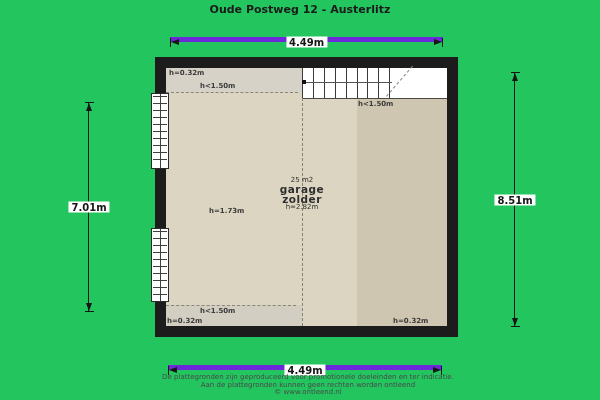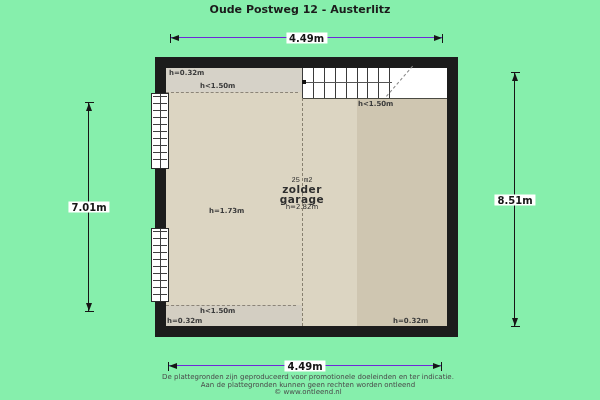--- a/index.html
+++ b/index.html
@@ -1,17 +1,17 @@
 <!DOCTYPE html>
 <html><head>
 <meta charset="utf-8">
 <style>
   html,body { margin:0; padding:0; background:#fff; }
   .canvas {
-    position:relative; width:600px; height:400px; background:#86efac;
+    position:relative; width:600px; height:400px; background:#22c55e;
     font-family:"DejaVu Sans","Liberation Sans",sans-serif; color:#1a1a1a;
     overflow:hidden;
   }
   .abs { position:absolute; }
 
   
   .title { left:0; top:3px; width:600px; text-align:center;
            font-size:11px; font-weight:bold; line-height:13px; color:#1b1b1b; }
 
   
@@ -43,28 +43,28 @@
     background:repeating-linear-gradient(to bottom,#3f3f3f 0 1px,transparent 1px 7px); }
   .window .mullion { position:absolute; left:50%; top:0; bottom:0; width:1px; background:#3f3f3f; }
   .window-1 { top:93px;  height:74px; }
   .window-2 { top:228px; height:72px; }
 
   
   .plabel { font-size:7px; line-height:8px; color:#3b3b3b; white-space:nowrap;font-weight:bold; }
 
   
   .room-label { left:252px; top:176px; width:100px; text-align:center; color:#2e2e2e; }
-  .room-area  { font-size:7px; line-height:8px;font-family:Liberation Mono, monospace; }
+  .room-area  { font-size:7px; line-height:8px; }
   .room-name  { font-size:10.5px; font-weight:bold; line-height:10px; letter-spacing:0.5px; }
   .room-h     { font-size:7px; line-height:8px; margin-top:-1px; }
 
   
   .dim-label { position:absolute; background:#ffffff; padding:0 3px;
                font-size:10px; font-weight:bold; color:#161616; white-space:nowrap; }
-  .dim-h { height:0; border-top:1px solid #6d28d9; }
+  .dim-h { height:0; border-top:5px solid #6d28d9; }
   .dim-h .tick { position:absolute; top:-4px; width:1px; height:9px; background:#161616; }
   .dim-h .tick.l { left:0; } .dim-h .tick.r { right:0; }
   .dim-h .arr { position:absolute; top:-3px; width:0; height:0;
                 border-top:3px solid transparent; border-bottom:3px solid transparent; }
   .dim-h .arr.l { left:1px;  border-right:8px solid #161616; }
   .dim-h .arr.r { right:1px; border-left:8px solid #161616; }
   .dim-h .dim-label { left:50%; top:0; transform:translate(-50%,-50%); }
 
   .dim-v { width:0; border-left:1px solid #161616; }
   .dim-v .tick { position:absolute; left:-4px; width:9px; height:1px; background:#161616; }
@@ -125,22 +125,22 @@
   <div class="abs plabel" style="left:169px; top:69px;">h=0.32m</div>
   <div class="abs plabel" style="left:200px; top:82px;">h&lt;1.50m</div>
   <div class="abs plabel" style="left:358px; top:100px;">h&lt;1.50m</div>
   <div class="abs plabel" style="left:209px; top:207px;">h=1.73m</div>
   <div class="abs plabel" style="left:200px; top:307px;">h&lt;1.50m</div>
   <div class="abs plabel" style="left:167px; top:317px;">h=0.32m</div>
   <div class="abs plabel" style="left:393px; top:317px;">h=0.32m</div>
 
   <div class="abs room-label">
     <div class="room-area">25 m2</div>
+    <div class="room-name">garage</div>
     <div class="room-name">zolder</div>
-    <div class="room-name">garage</div>
     <div class="room-h">h=2.82m</div>
   </div>
 
   <div class="abs dim-v" style="left:88px; top:102px; height:210px;">
     <span class="tick t"></span>
     <span class="tick b"></span>
     <span class="arr t"></span>
     <span class="arr b"></span>
     <span class="dim-label">7.01m</span>
   </div>

